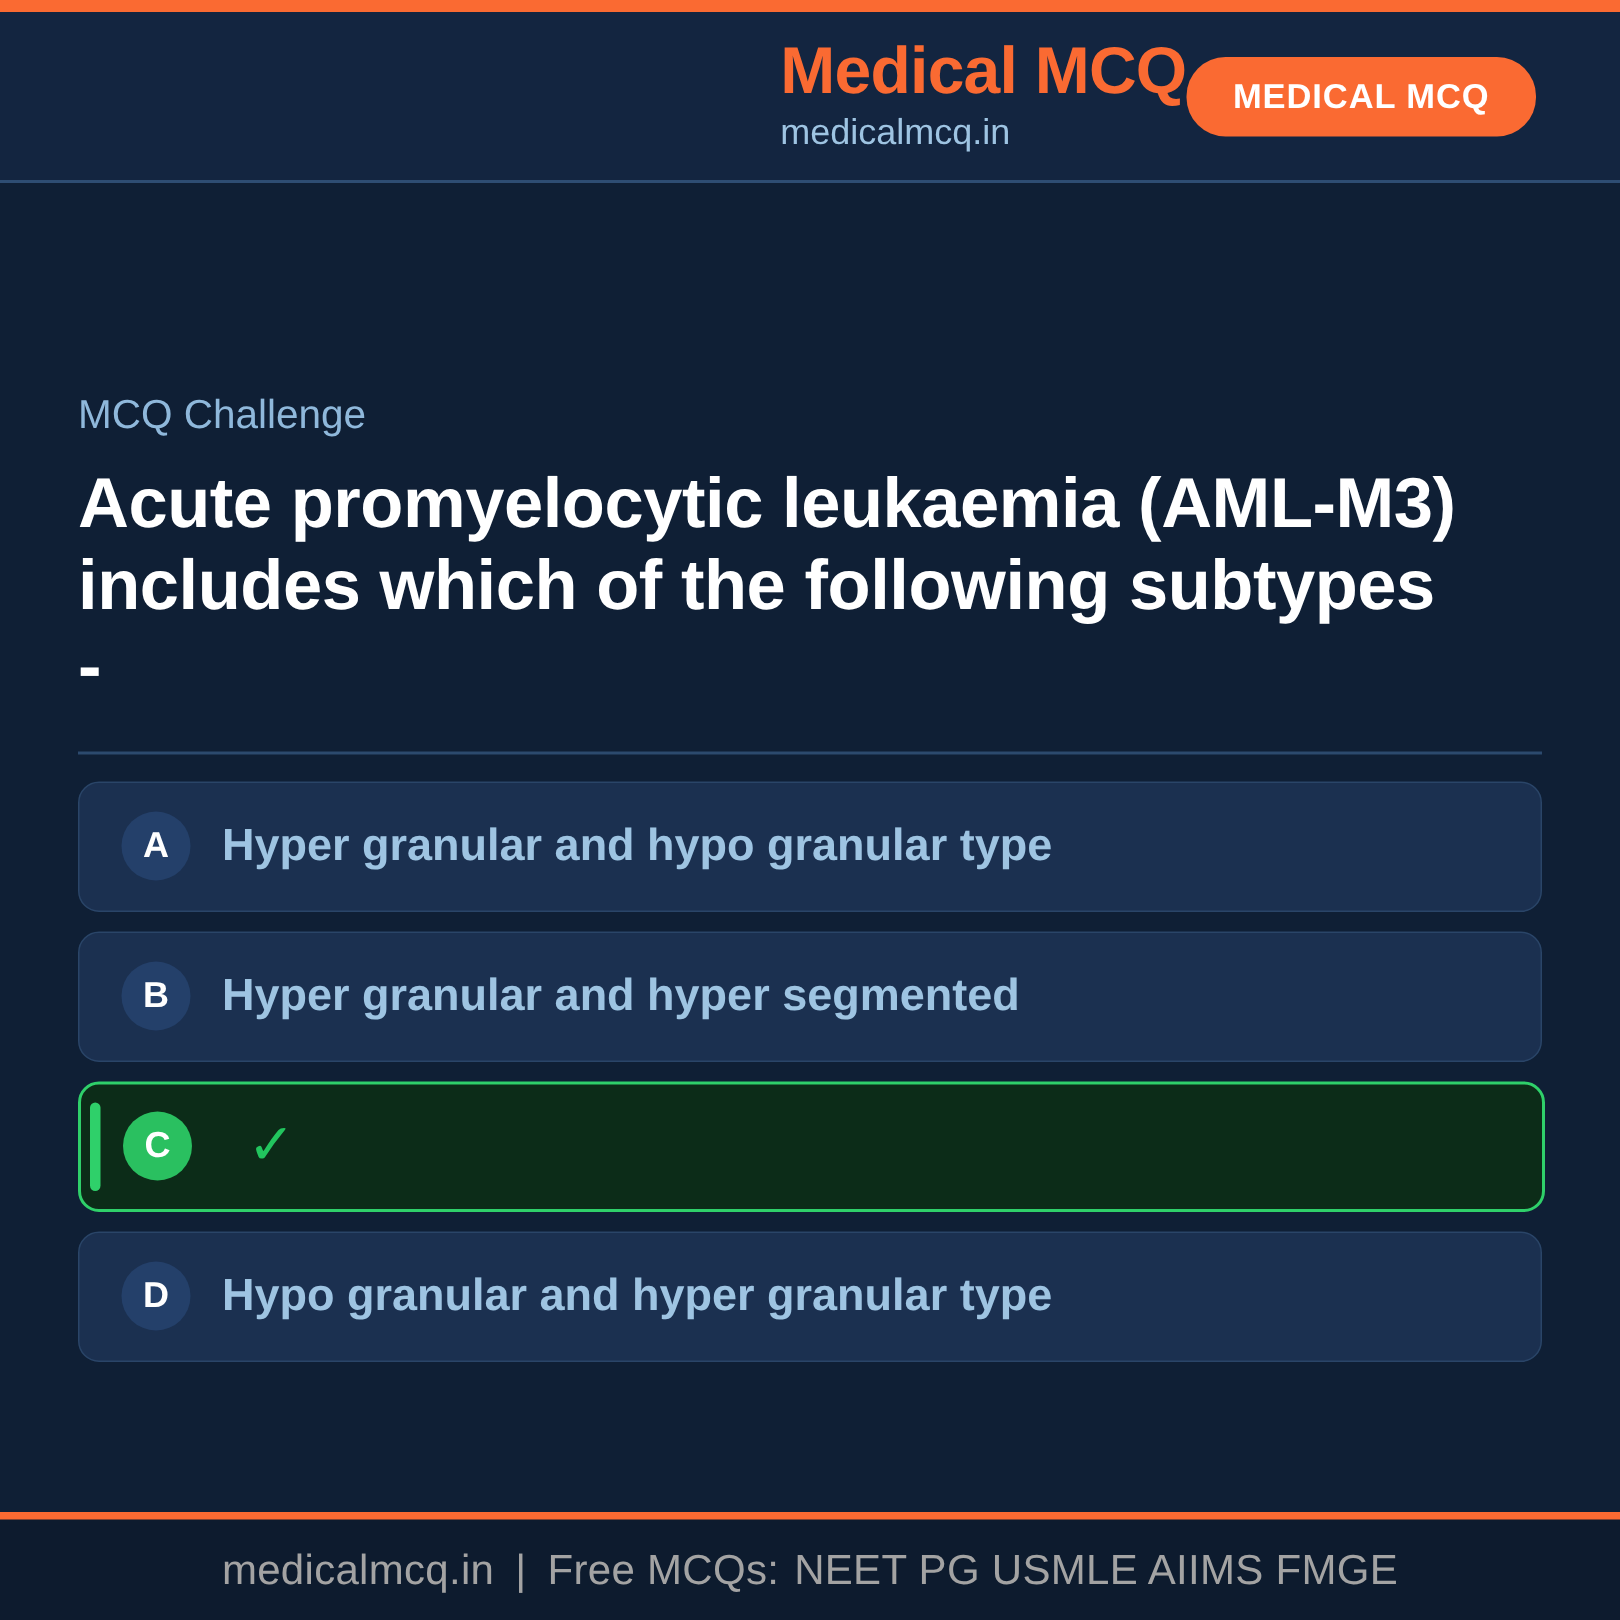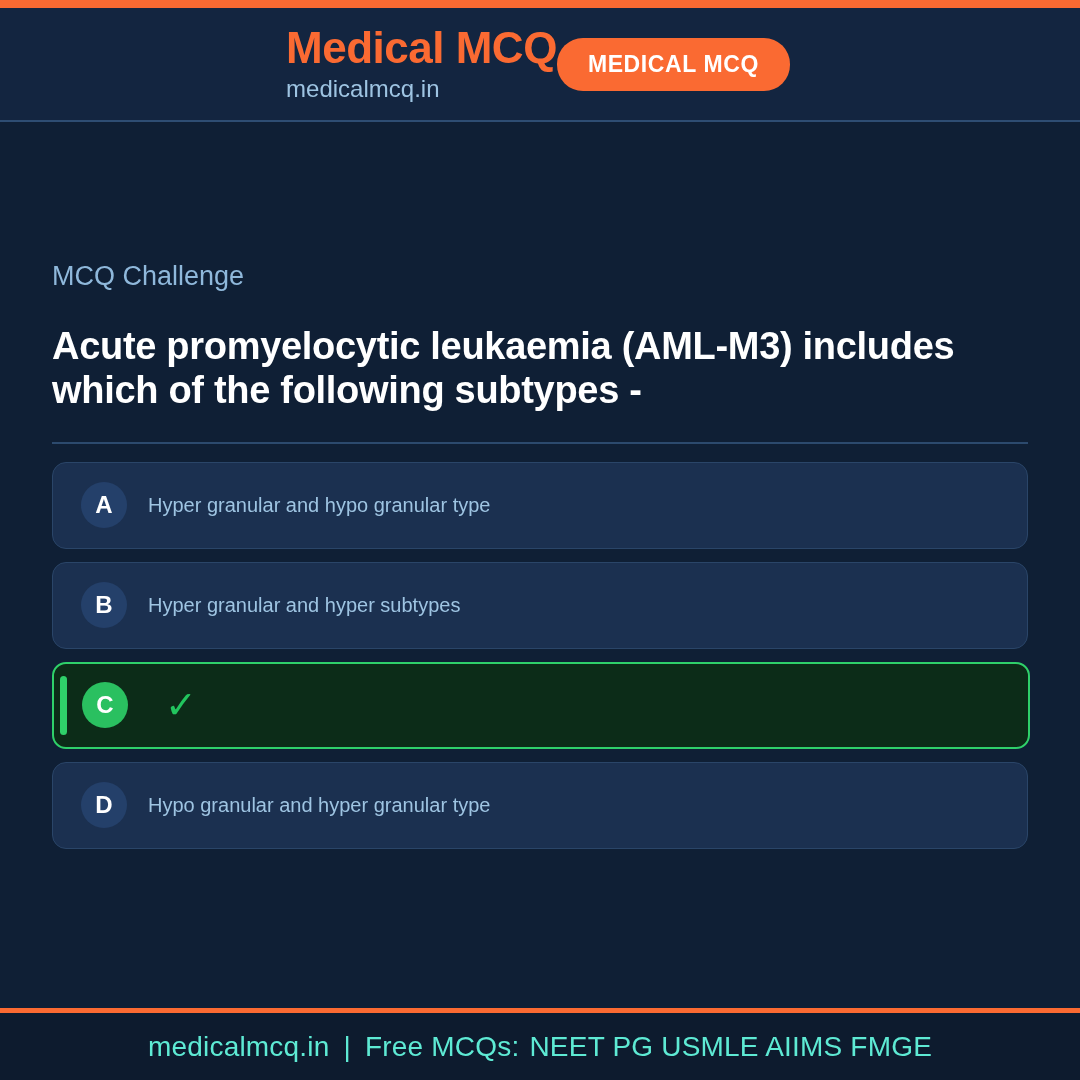--- a/index.html
+++ b/index.html
@@ -31,21 +31,21 @@
 
   
   .header {
     position: relative;
     height: 114px;
     flex: 0 0 auto;
     background: #132540;
     border-bottom: 2px solid #2e4d73;
     display: flex;
     align-items: center;
-    justify-content: center;
+    justify-content: flex-end;
     padding: 0 56px 0 52px;
   }
 
   .brand-block { display: flex; flex-direction: column; justify-content: center; }
 
   .brand-title {
     font-size: 44px;
     font-weight: bold;
     color: #fa6a32;
     line-height: 1.05;
@@ -79,27 +79,26 @@
   }
 
   .eyebrow {
     font-size: 27px;
     color: #8fb8db;
     line-height: 1.2;
     margin-bottom: 16px;
   }
 
   .question {
-    font-size: 38px;
+    font-size: 47px;
     font-weight: bold;
     color: #ffffff;
     line-height: 1.16;
     letter-spacing: -0.3px;
     max-width: 930px;
-    margin-top: 16px;
   }
 
   .divider {
     height: 2px;
     background: #2c4a6e;
     margin: 29px 0 18px 0;
     width: 976px;
   }
 
   
@@ -127,24 +126,25 @@
     color: #ffffff;
     font-size: 24px;
     font-weight: bold;
     display: flex;
     align-items: center;
     justify-content: center;
     margin-right: 21px;
   }
 
   .option-text {
-    font-size: 20px;
+    font-size: 30px;
     color: #9ec4e2;
     line-height: 1.2;
     flex: 1 1 auto;
+    font-weight: bold;
   }
 
   .option-check {
     font-size: 38px;
     color: #22c55e;
     line-height: 1;
     margin-left: 16px;
     visibility: hidden;
   }
 
@@ -177,21 +177,21 @@
     height: 72px;
     background: #0d1b2e;
     border-top: 5px solid #fa6a32;
     display: flex;
     align-items: center;
     justify-content: center;
   }
 
   .footer-text {
     font-size: 28px;
-    color: #5eead4;
+    color: #a3a3a3;
     white-space: nowrap;
     letter-spacing: 0.2px;
   }
   .footer-text .sep { padding: 0 14px; }
   .footer-text .tag { padding-left: 10px; }
 </style>
 </head>
 <body>
 
 <div class="page">
@@ -216,21 +216,21 @@
       <div class="option">
 
         <div class="option-badge">A</div>
         <div class="option-text">Hyper granular and hypo granular type</div>
         <div class="option-check"></div>
       </div>
 
       <div class="option">
 
         <div class="option-badge">B</div>
-        <div class="option-text">Hyper granular and hyper subtypes</div>
+        <div class="option-text">Hyper granular and hyper segmented</div>
         <div class="option-check"></div>
       </div>
 
       <div class="option correct">
         <div class="accent-bar"></div>
         <div class="option-badge">C</div>
         <div class="option-check">✓</div>
       </div>
 
       <div class="option">

